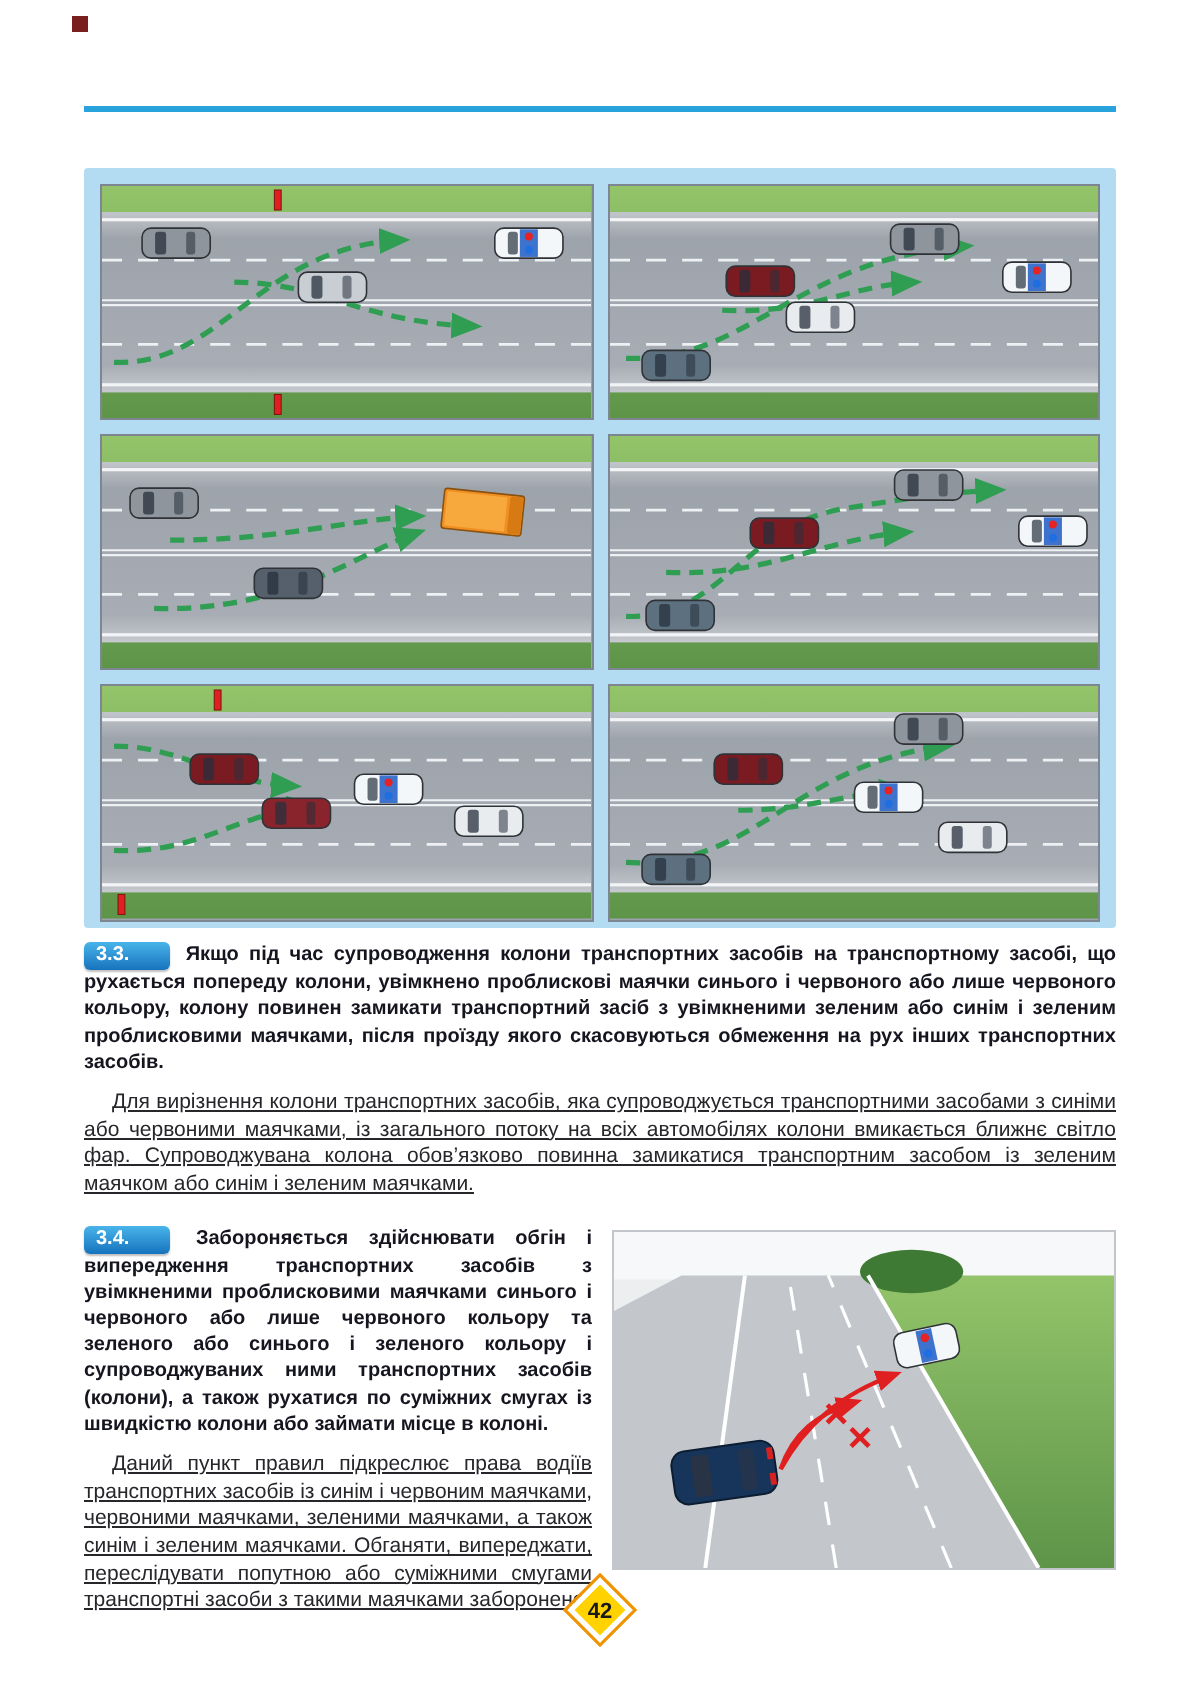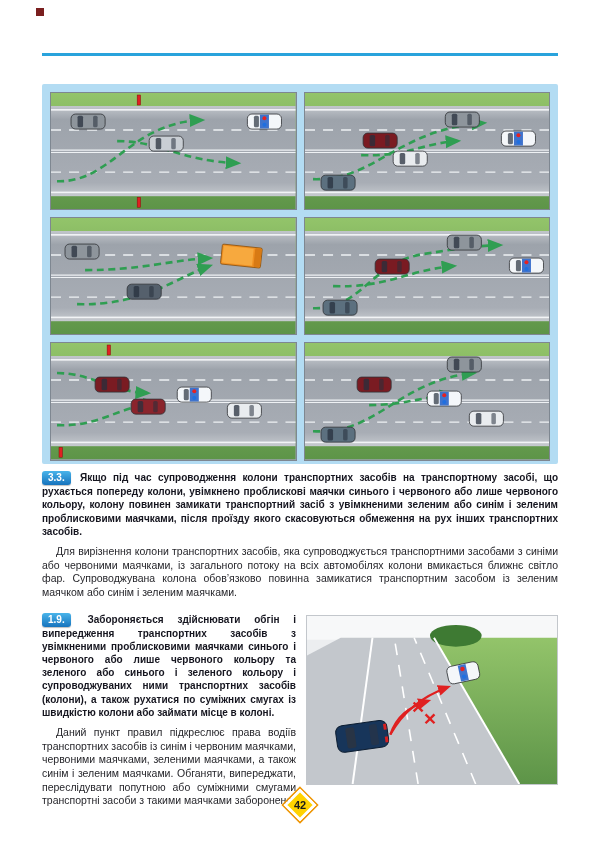--- a/index.html
+++ b/index.html
@@ -15,23 +15,23 @@
            display:grid; grid-template-columns:1fr 1fr; grid-template-rows:1fr 1fr 1fr; gap:7px; padding:8px; box-sizing:border-box; }
   .scene { width:100%; height:100%; background:#9aa2ab; border:1px solid #7e8791; box-sizing:border-box; }
   .scene svg { display:block; width:100%; height:100%; }
 
   .garr { fill:none; stroke:#2f9e52; stroke-width:2.6; stroke-dasharray:7 4.5; marker-end:url(#mArrG); }
   .rarr { fill:none; stroke:#e02020; stroke-width:2.2; marker-end:url(#mArrR); }
 
   .content { position:absolute; left:42px; top:471px; width:516px; }
   p { margin:0; }
   .bold-par { font-size:10px; font-weight:bold; color:#15151f; text-align:justify; line-height:1.32; }
-  .body-par { font-size:10.5px; color:#26262b; text-align:justify; line-height:1.3; text-indent:14px; margin-top:7px; }
+  .body-par { font-size:10.5px; color:#26262b; text-align:justify; line-height:1.3; text-indent:14px; margin-top:7px;text-decoration:underline; }
   .section-34 { margin-top:13px; }
-  .seclabel { display:inline-block; padding:0 6px 1px 6px; border-radius:3px; margin-right:3px;
+  .seclabel { display:inline-block; padding:0 20px 1px 6px; border-radius:3px; margin-right:3px;
               background:linear-gradient(180deg,#49b4ea 0%, #1673bd 100%);
               color:#ffffff; font-weight:bold; font-size:10px; text-indent:0;
               box-shadow:0 1px 1px rgba(0,0,0,.25); }
   .fig34 { float:right; width:252px; height:170px; margin:2px 0 5px 10px; border:1px solid #c3c7cc; box-sizing:border-box; background:#eceef0; }
   .fig34 svg { display:block; width:100%; height:100%; }
   .clear { clear:both; }
 
   .badge-wrap { position:absolute; left:0; top:786px; width:600px; display:flex; justify-content:center; }
 </style>
 </head>
@@ -215,21 +215,21 @@
           <g transform="translate(28,112) rotate(-8)">
             <rect x="0" y="0" width="52" height="27" rx="7" fill="#17355a" stroke="#0c1d31" stroke-width="1"></rect>
             <rect x="10" y="3" width="9" height="21" rx="2" fill="#2b3442" opacity="0.85"></rect>
             <rect x="34" y="3" width="8" height="21" rx="2" fill="#2b3442" opacity="0.6"></rect>
             <rect x="48.5" y="4" width="3" height="6" fill="#d92020"></rect>
             <rect x="48.5" y="17" width="3" height="6" fill="#d92020"></rect>
           </g>
         </svg>
       </div>
       <p class="bold-par">
-        <span class="seclabel">1.9.</span>
+        <span class="seclabel">3.4.</span>
         <span>Забороняється здійснювати обгін і випередження транспортних засобів з увімкненими проблисковими маячками синього і червоного або лише червоного кольору та зеленого або синього і зеленого кольору і супроводжуваних ними транспортних засобів (колони), а також рухатися по суміжних смугах із швидкістю колони або займати місце в колоні.</span>
       </p>
       <p class="body-par">Даний пункт правил підкреслює права водіїв транспортних засобів із синім і червоним маячками, червоними маячками, зеленими маячками, а також синім і зеленим маячками. Обганяти, випереджати, переслідувати попутною або суміжними смугами транспортні засоби з такими маячками заборонено.</p>
       <div class="clear"></div>
     </div>
 
   </div>
 
   <div class="badge-wrap">
     <svg width="38" height="38" viewBox="0 0 38 38">

